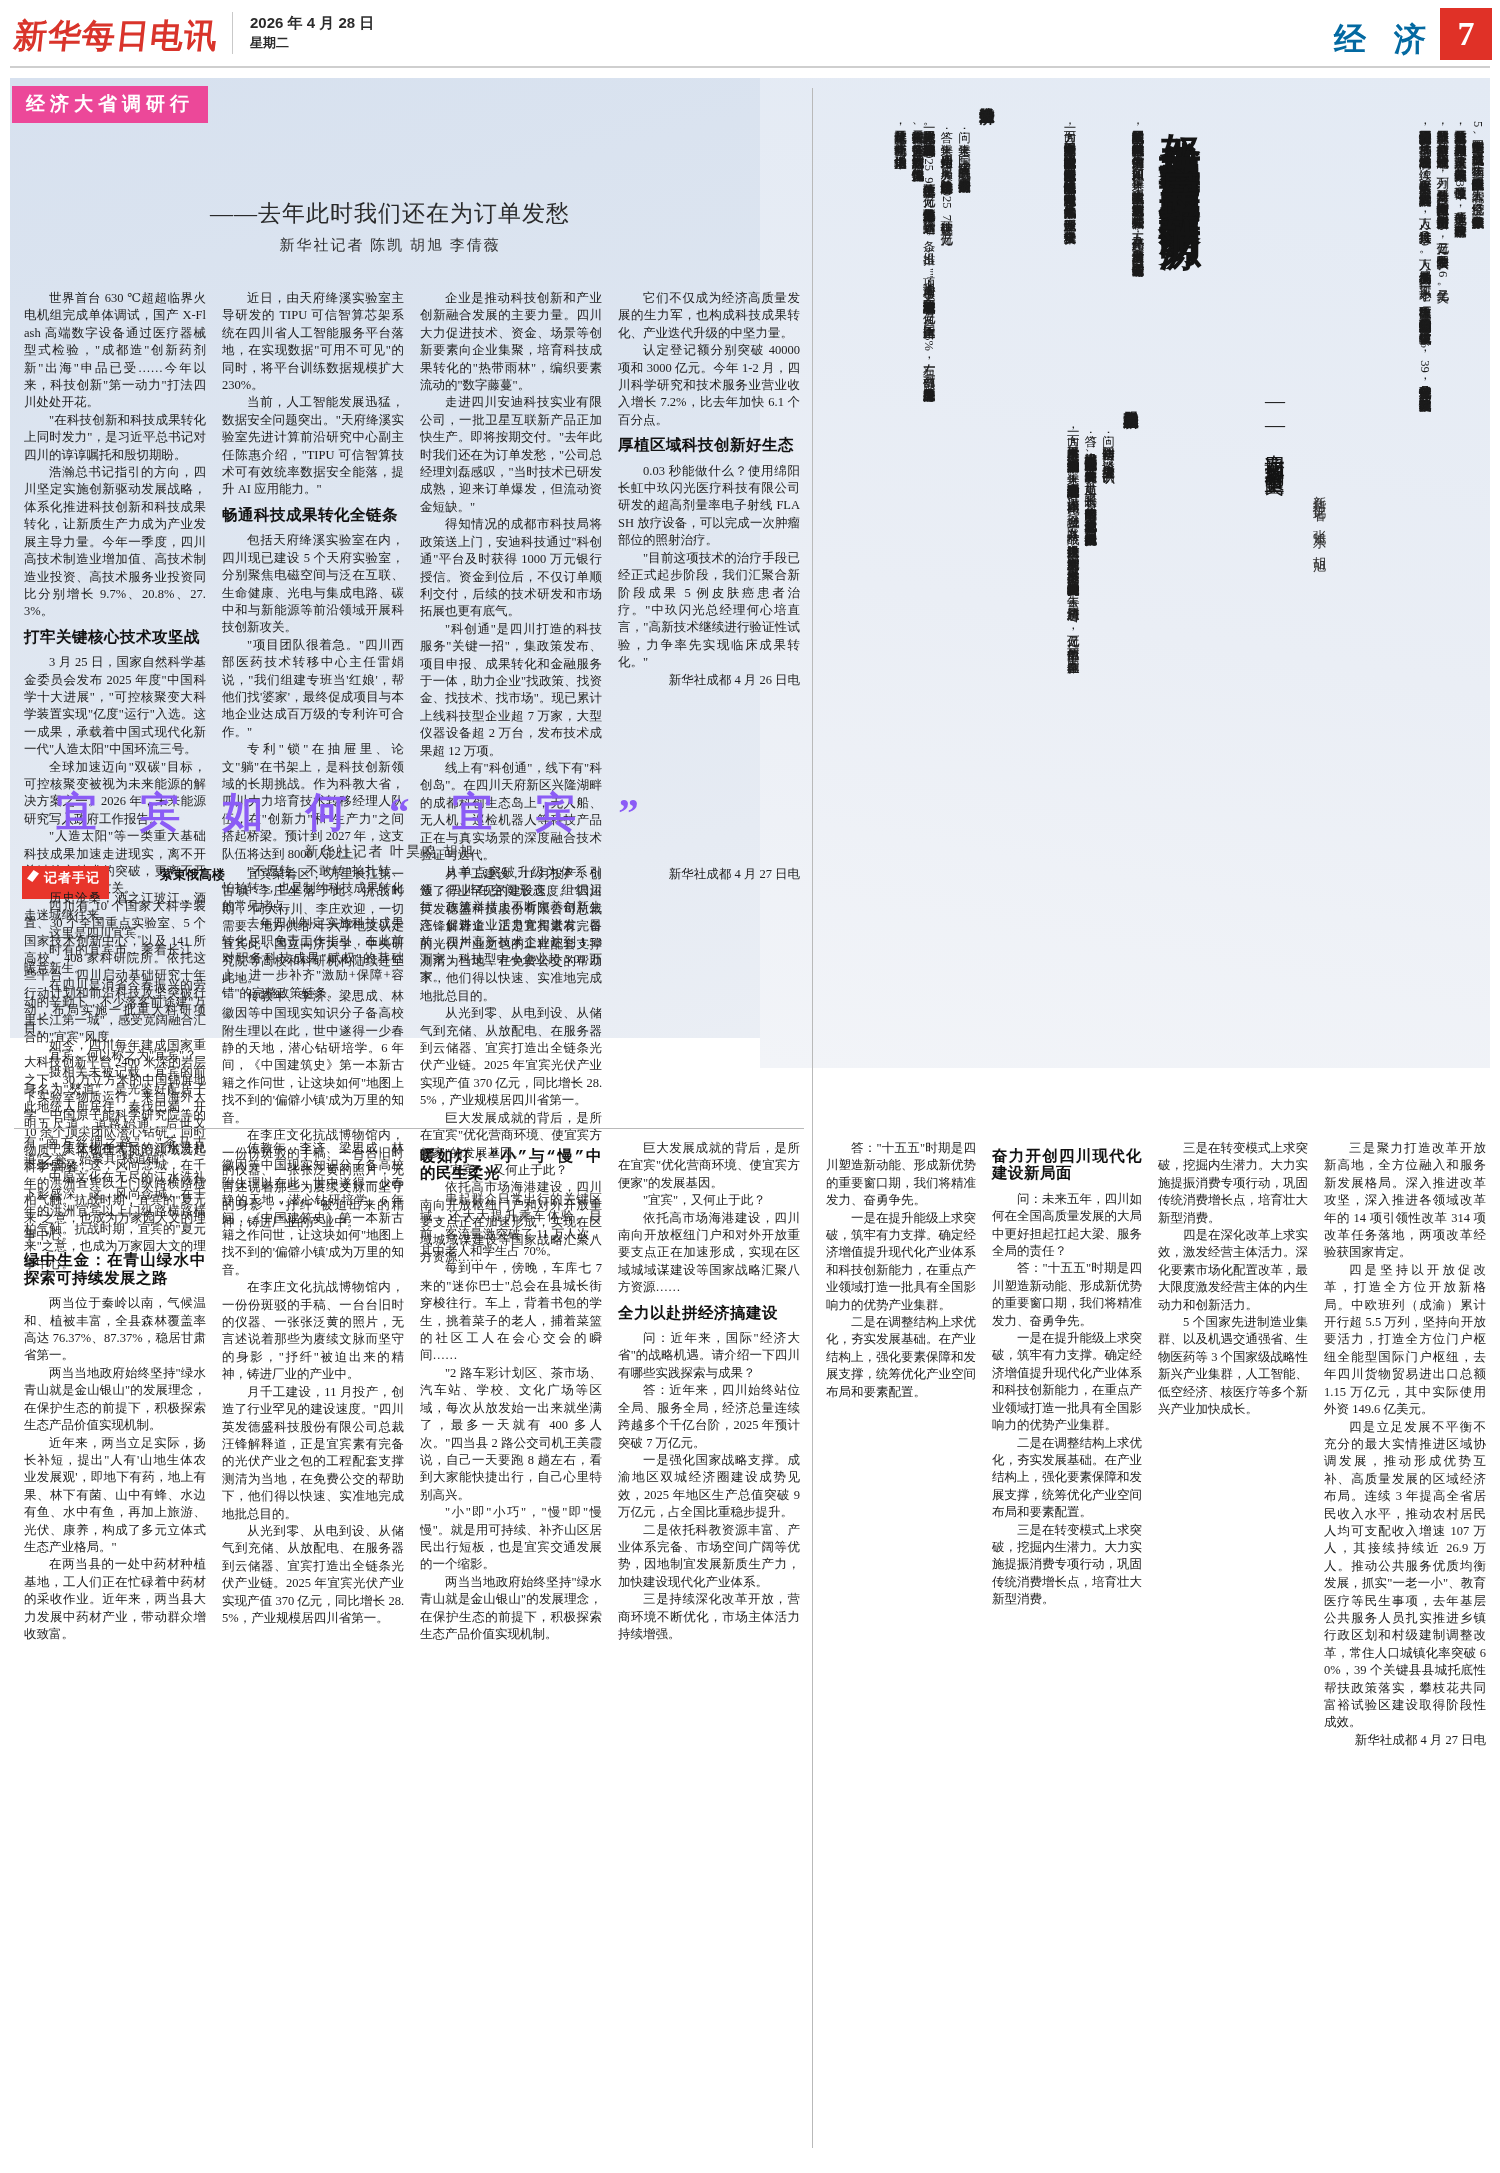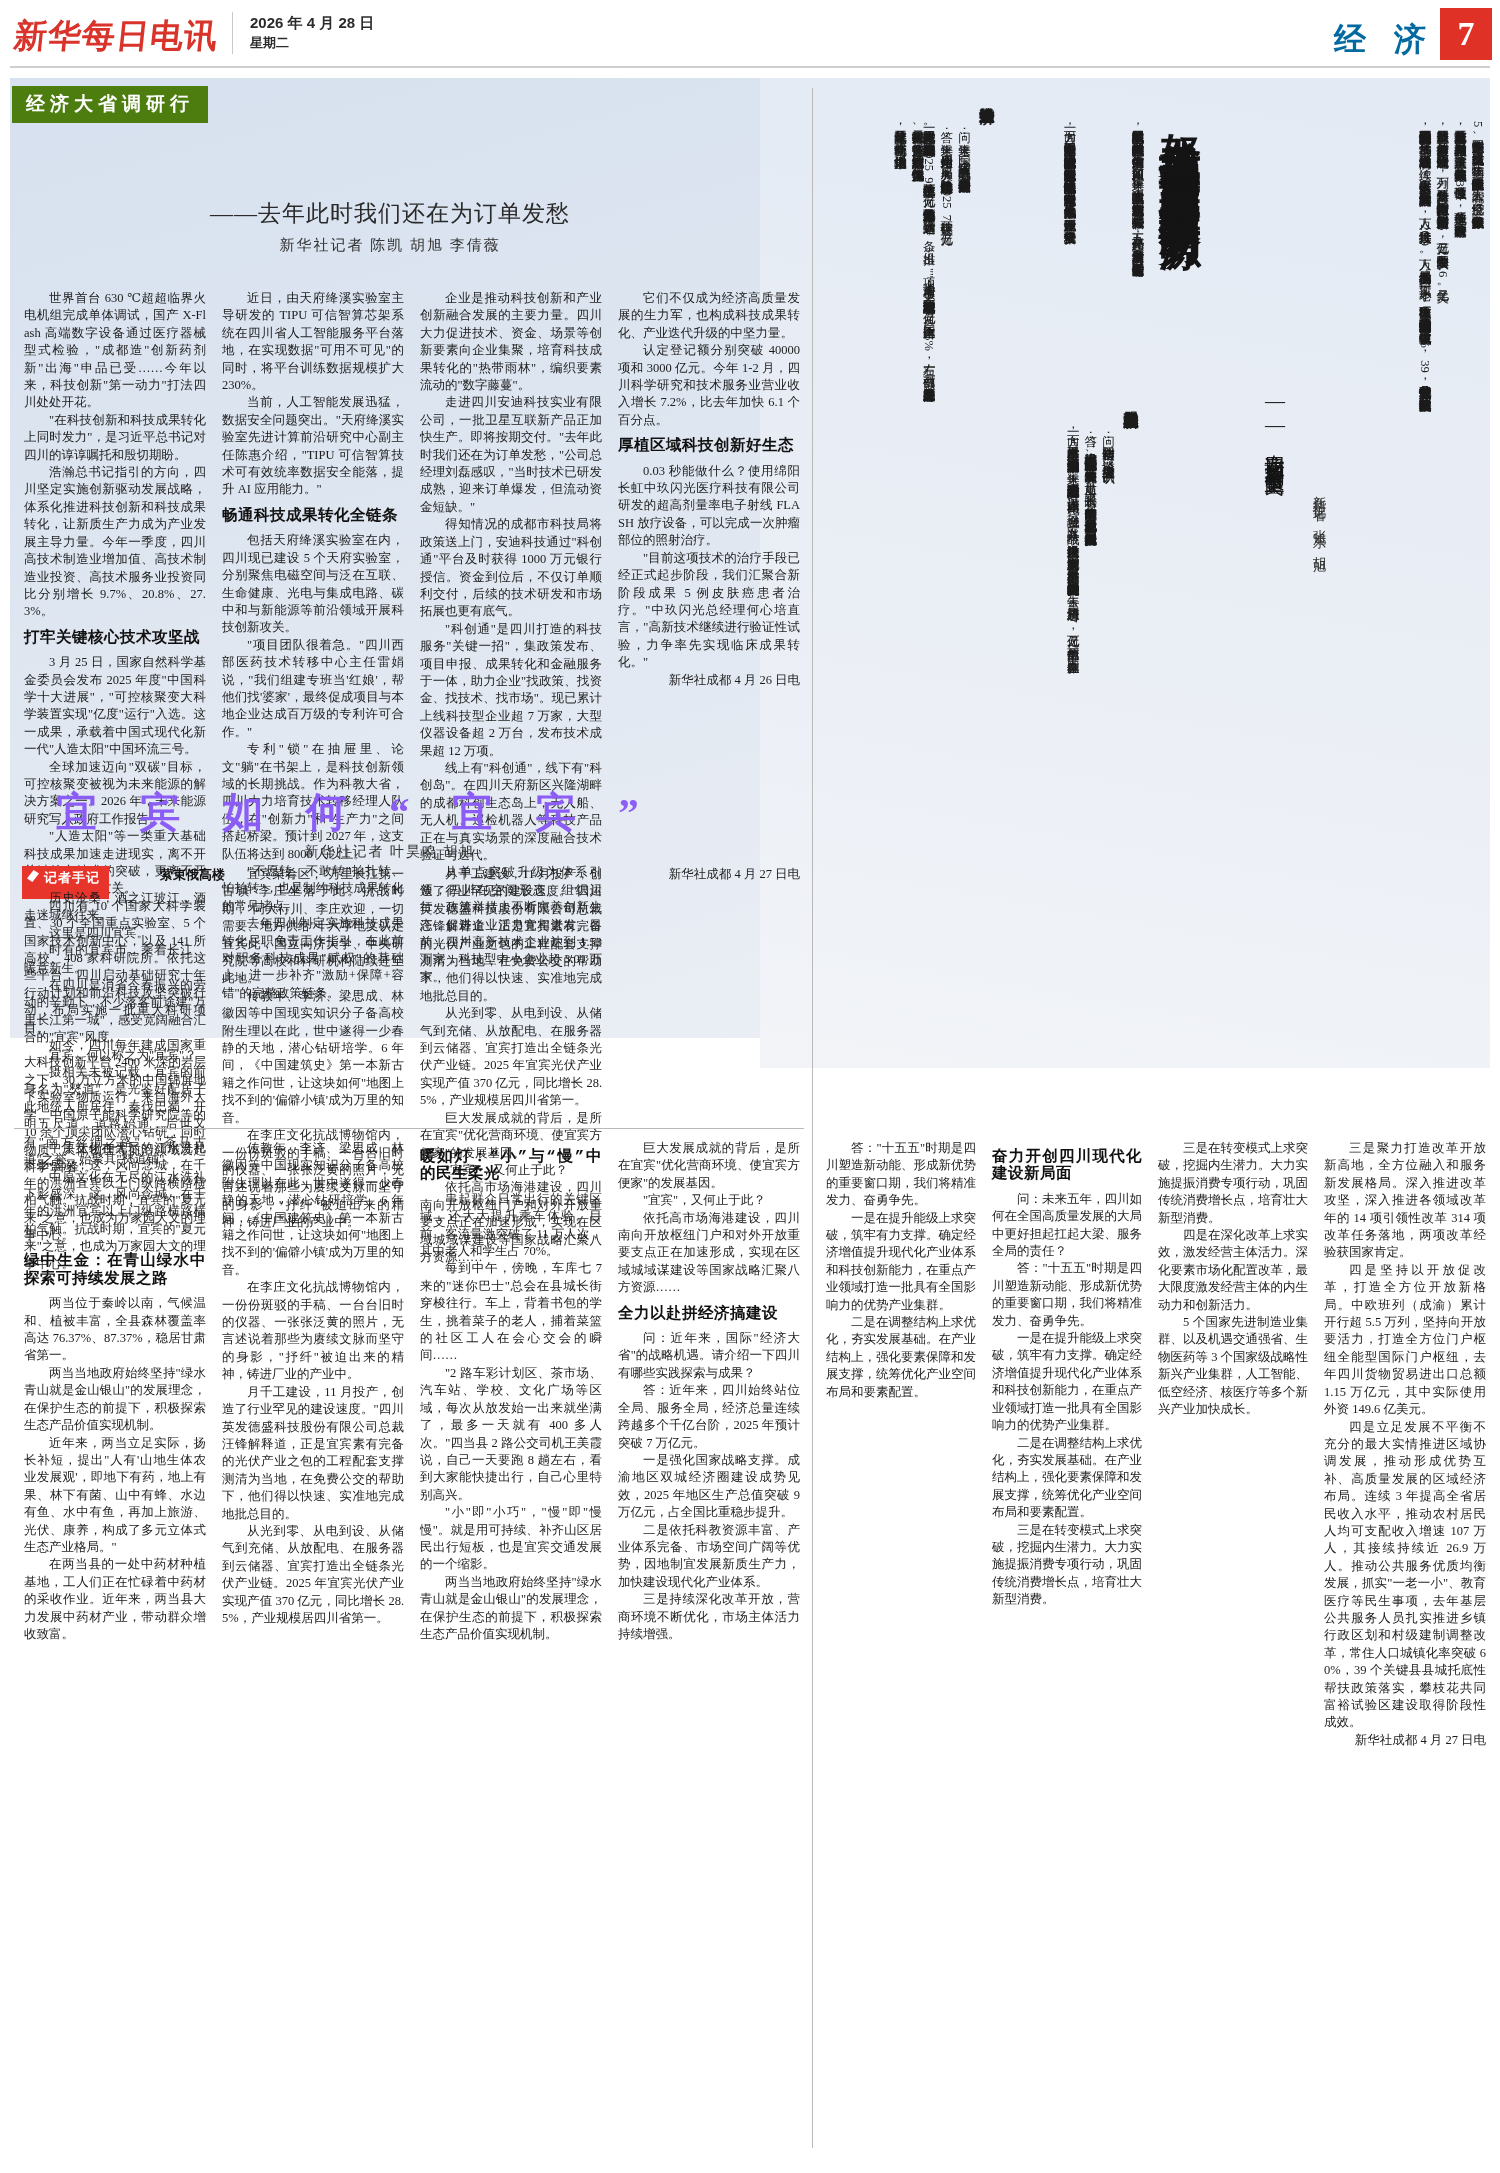--- a/index.html
+++ b/index.html
@@ -65,21 +65,21 @@
     background:linear-gradient(165deg,#d7e1ef 0%,#dde5f0 35%,#e6ebf3 70%,#eef1f6 100%);
   }
   .tint2{
     position:absolute;left:760px;top:78px;width:730px;height:990px;
     background:linear-gradient(190deg,#e3eaf4 0%,#eaeef5 55%,#f2f4f8 100%);
   }
 
   
   .banner{
     position:absolute;left:12px;top:86px;
-    background:#4d7c0f;color:#fff;
+    background:#ec4899;color:#fff;
     padding:5px 14px 6px 14px;
     font-family:"Liberation Sans",sans-serif;
     font-size:19px;font-weight:bold;letter-spacing:5px;
     white-space:nowrap;
   }
 
   
   .hl-main{
     position:absolute;left:60px;top:128px;width:660px;
     text-align:center;

